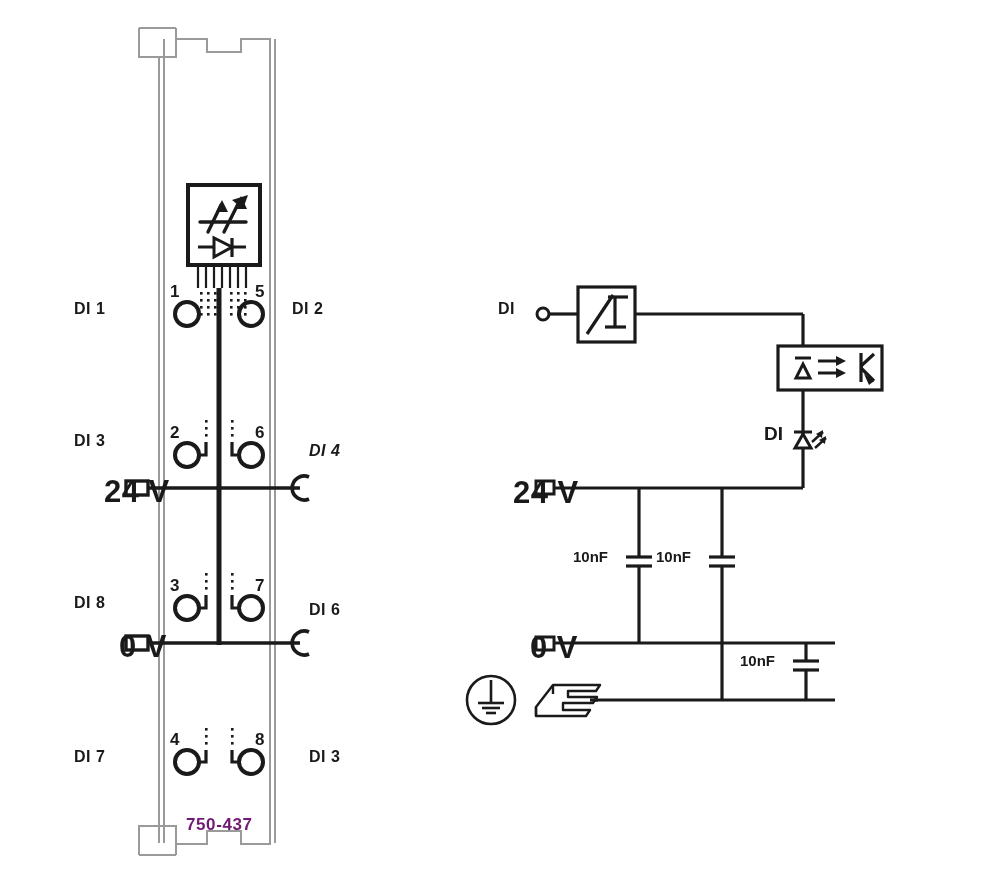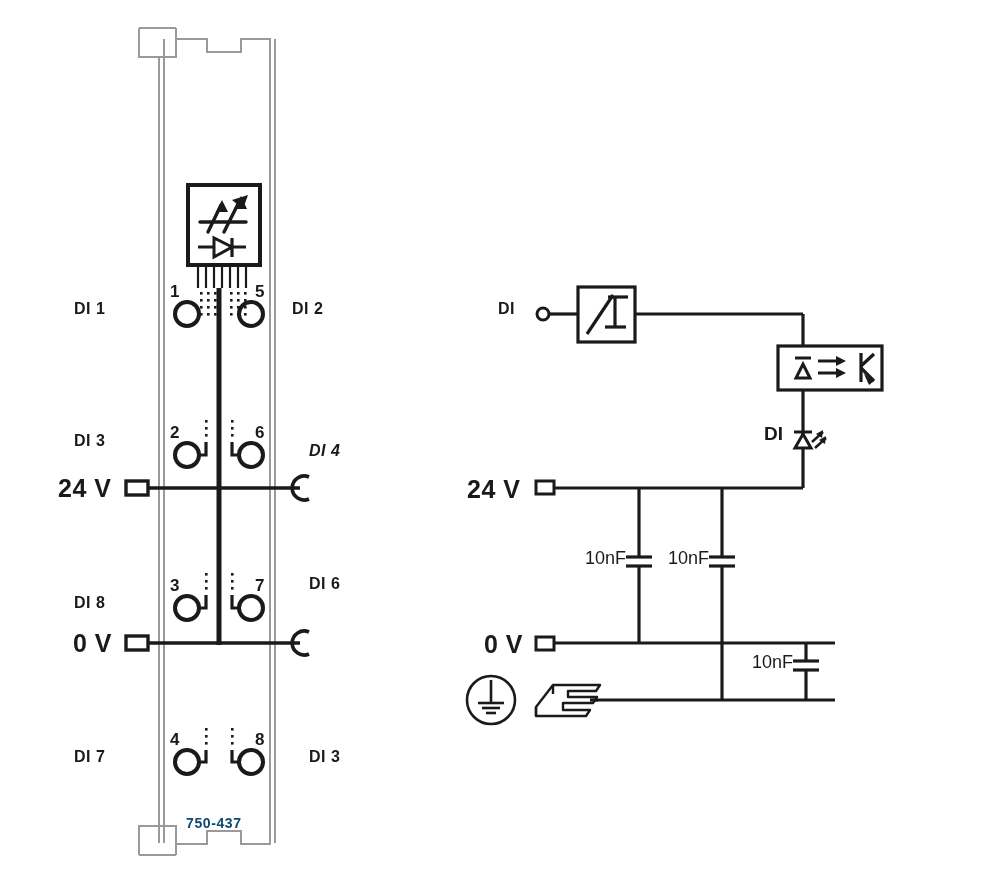--- a/index.html
+++ b/index.html
@@ -33,37 +33,37 @@
     font-weight: bold;
     color: #1a1a1a;
     white-space: nowrap;
     line-height: 1;
   }
   .lbl-di {
     font-size: 16px;
     letter-spacing: 0.5px;
   }
   .lbl-rail {
-    font-size: 25px;
+    font-size: 31px;
     letter-spacing: 0.5px;
+    margin-left: 46px;
   }
   .lbl-pin {
     font-size: 17px;
     font-weight: bold;
     letter-spacing: 0px;
   }
   .lbl-cap {
-    font-size: 18px;
-    font-weight: normal;
-    margin-left: 12px;
+    font-size: 15px;
+    font-weight: bold;
   }
   .lbl-part {
-    font-size: 14px;
-    font-weight: bold;
-    color: #0c4a6e;
+    font-size: 17px;
+    font-weight: bold;
+    color: #701a75;
     letter-spacing: 0.6px;
   }
   .lbl-diled {
     font-size: 19px;
     font-weight: bold;
   }
 </style>
 </head>
 <body>
 
@@ -328,21 +328,21 @@
 
   <div class="lbl lbl-part" style="left:186px; top:816px;">750-437</div>
 
   <div class="lbl lbl-di" style="left:74px; top:301px;">DI 1</div>
   <div class="lbl lbl-di" style="left:74px; top:433px;">DI 3</div>
   <div class="lbl lbl-di" style="left:74px; top:595px;">DI 8</div>
   <div class="lbl lbl-di" style="left:74px; top:749px;text-align:center;">DI 7</div>
 
   <div class="lbl lbl-di" style="left:292px; top:301px;">DI 2</div>
   <div class="lbl lbl-di" style="left:309px; top:443px;font-style:italic;">DI 4</div>
-  <div class="lbl lbl-di" style="left:309px; top:576px;">DI 6</div>
+  <div class="lbl lbl-di" style="left:309px; top:602px;">DI 6</div>
   <div class="lbl lbl-di" style="left:309px; top:749px;">DI 3</div>
 
   <div class="lbl lbl-rail" style="left:58px; top:476px;">24 V</div>
   <div class="lbl lbl-rail" style="left:73px; top:631px;">0 V</div>
 
   <div class="lbl lbl-pin" style="left:170px; top:283px;">1</div>
   <div class="lbl lbl-pin" style="left:255px; top:283px;">5</div>
 
   <div class="lbl lbl-pin" style="left:170px; top:424px;">2</div>
   <div class="lbl lbl-pin" style="left:255px; top:424px;">6</div>

